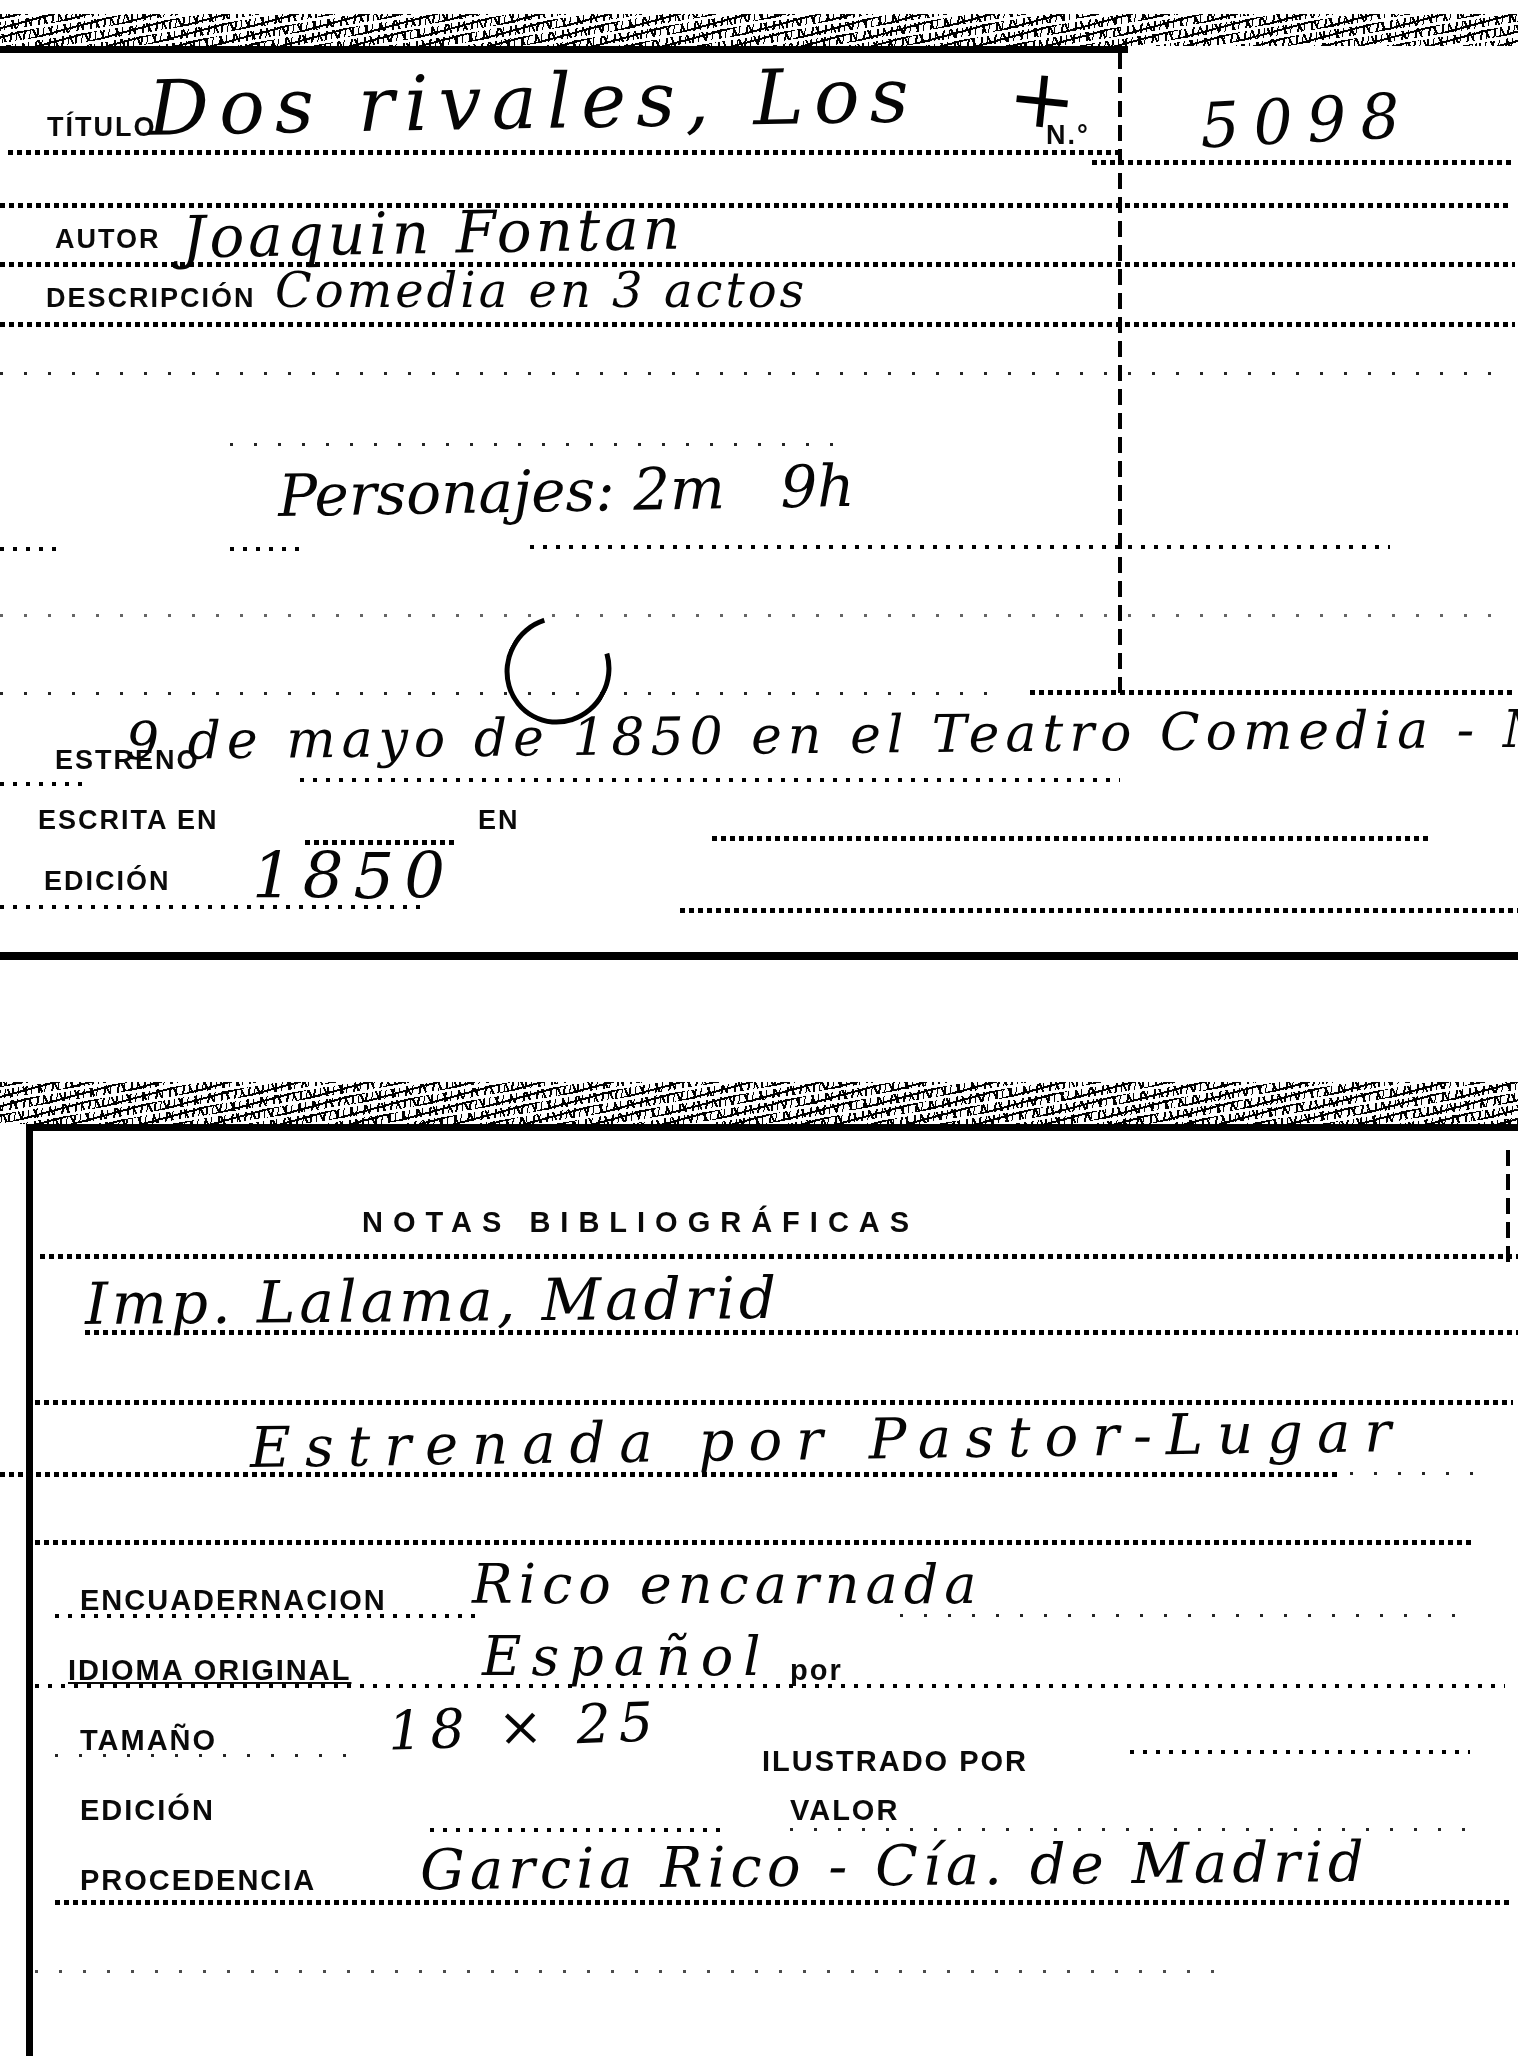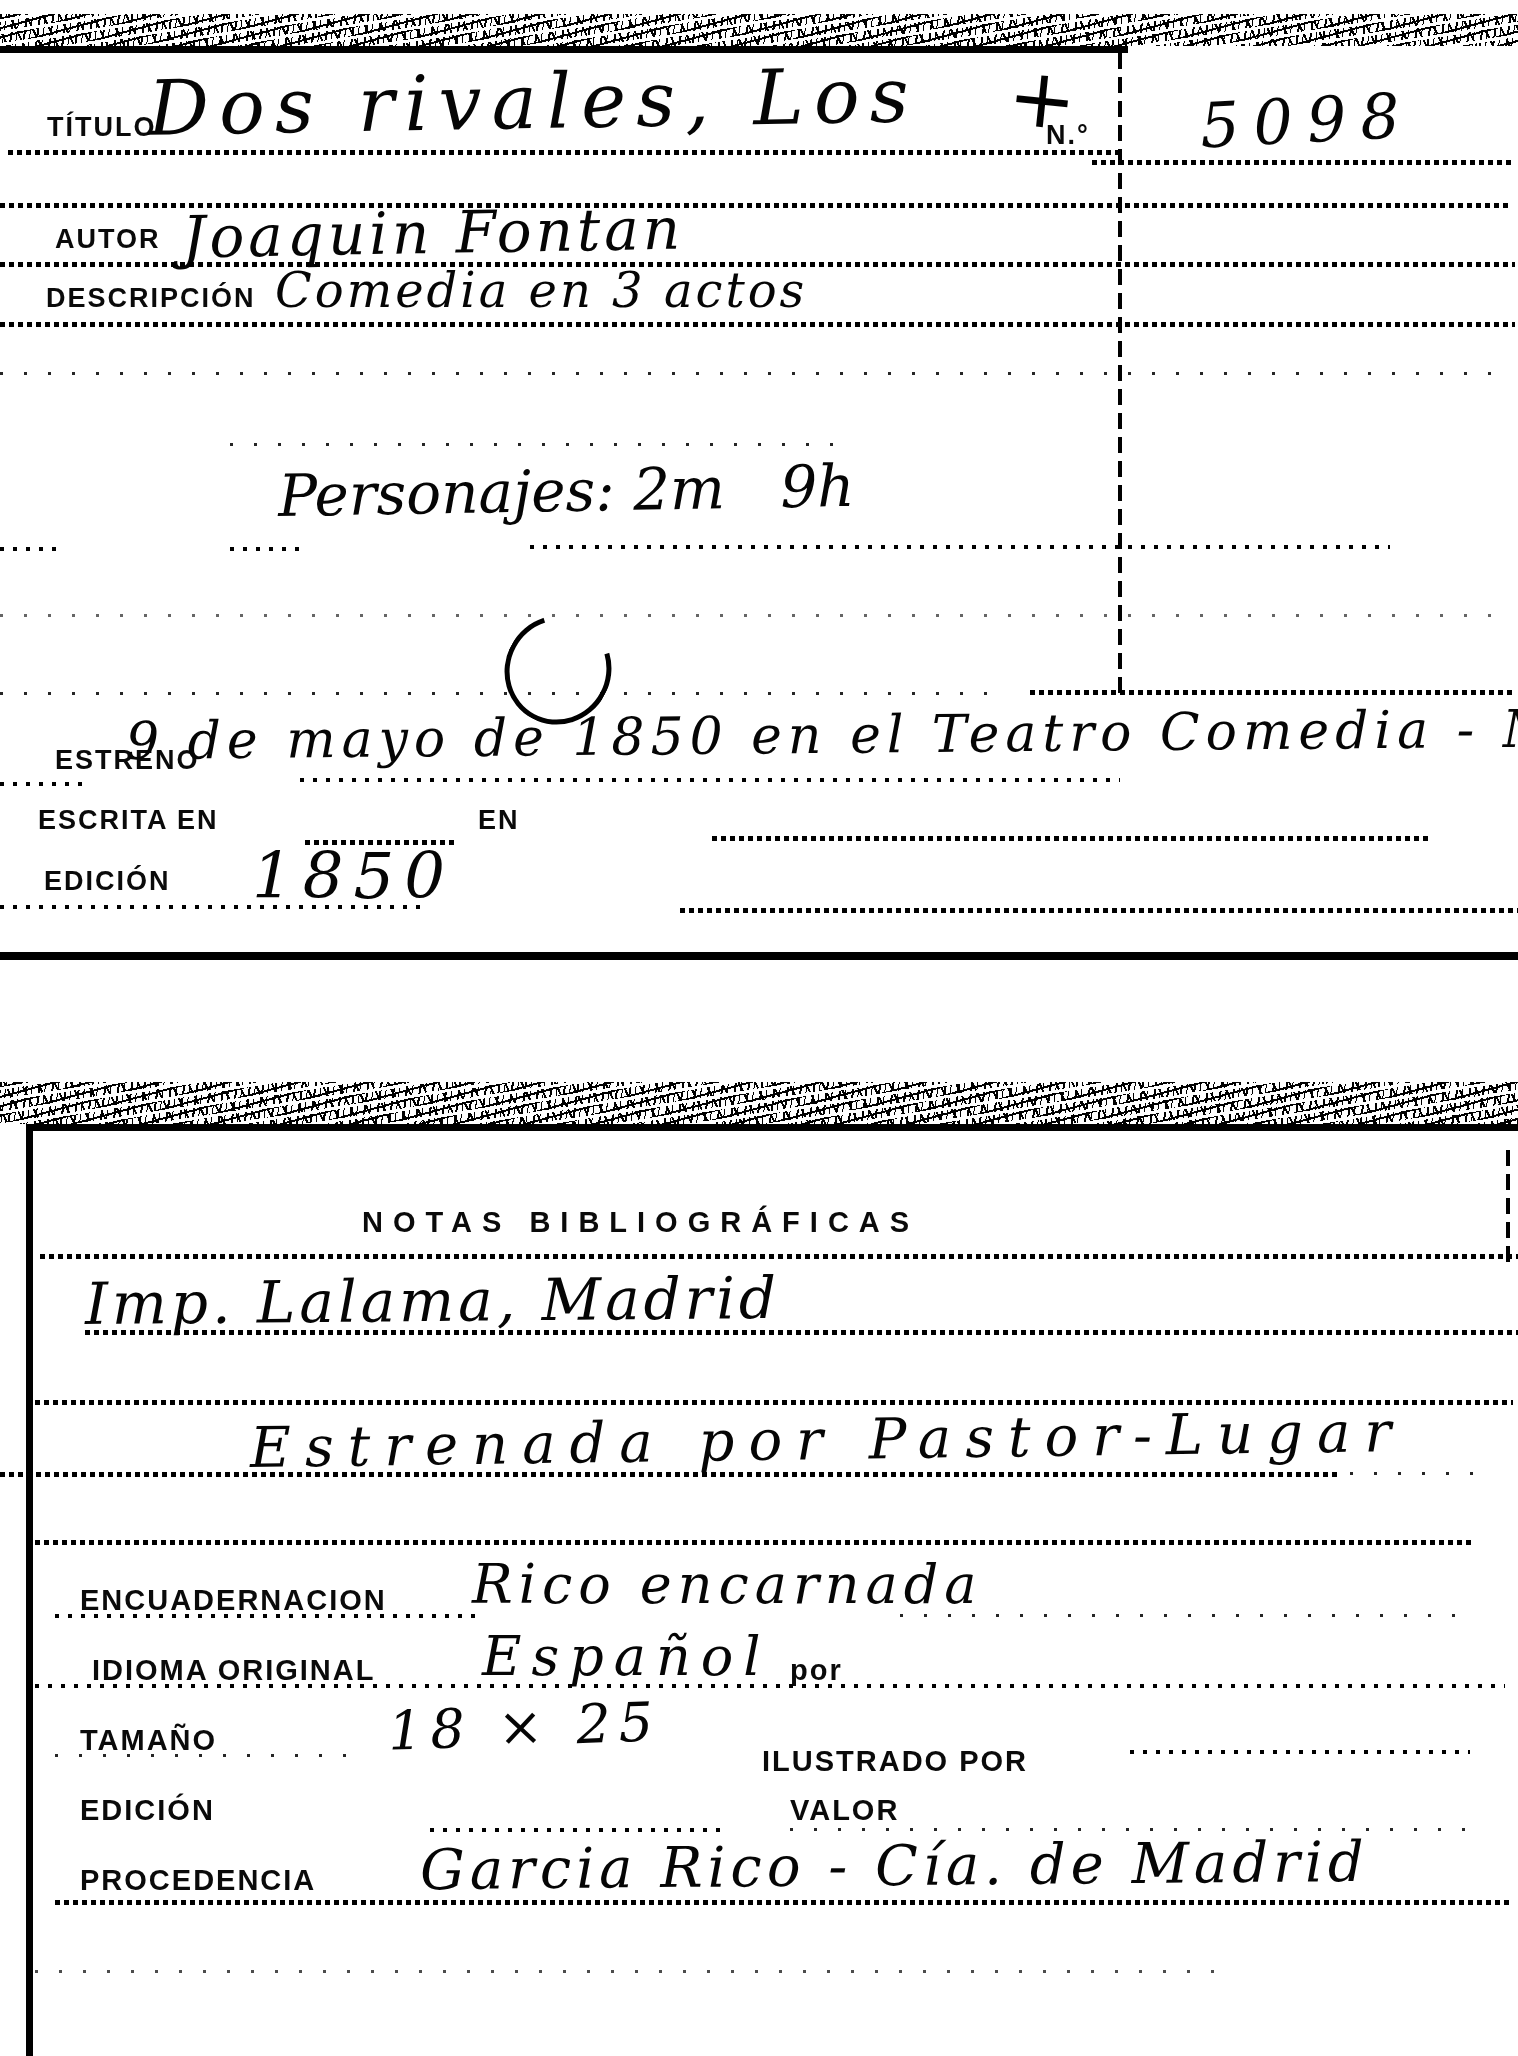--- a/index.html
+++ b/index.html
@@ -120,21 +120,21 @@
   <div class="dots dots-dense" style="left:0;top:1472px;width:1340px;"></div>
   <div class="dots dots-sparse" style="left:1350px;top:1472px;width:140px;"></div>
 
   <div class="dots dots-dense" style="left:35px;top:1540px;width:1440px;"></div>
 
   <div class="label lbl2" style="left:80px;top:1584px;">ENCUADERNACION</div>
   <div class="hand" style="left:472px;top:1558px;font-size:54px;letter-spacing:6px;">Rico encarnada</div>
   <div class="dots dots-med" style="left:55px;top:1614px;width:420px;"></div>
   <div class="dots dots-sparse" style="left:900px;top:1614px;width:560px;"></div>
 
-  <div class="label lbl2" style="left:92px;top:1654px;">IDIOMA ORIGINAL</div>
+  <div class="label lbl2" style="left:68px;top:1654px;text-decoration:underline;">IDIOMA ORIGINAL</div>
   <div class="hand" style="left:482px;top:1630px;font-size:54px;letter-spacing:10px;">Español</div>
   <div class="label lbl2" style="left:790px;top:1654px;text-transform:none;">por</div>
   <div class="dots dots-med" style="left:35px;top:1684px;width:1470px;"></div>
 
   <div class="label lbl2" style="left:80px;top:1724px;">TAMAÑO</div>
   <div class="hand" style="left:388px;top:1700px;font-size:54px;letter-spacing:8px;transform:rotate(-2deg);">18 × 25</div>
   <div class="label lbl2" style="left:762px;top:1724px;margin-top:21px;">ILUSTRADO POR</div>
   <div class="dots dots-sparse" style="left:55px;top:1754px;width:300px;"></div>
   <div class="dots dots-med" style="left:1130px;top:1750px;width:340px;"></div>
 

